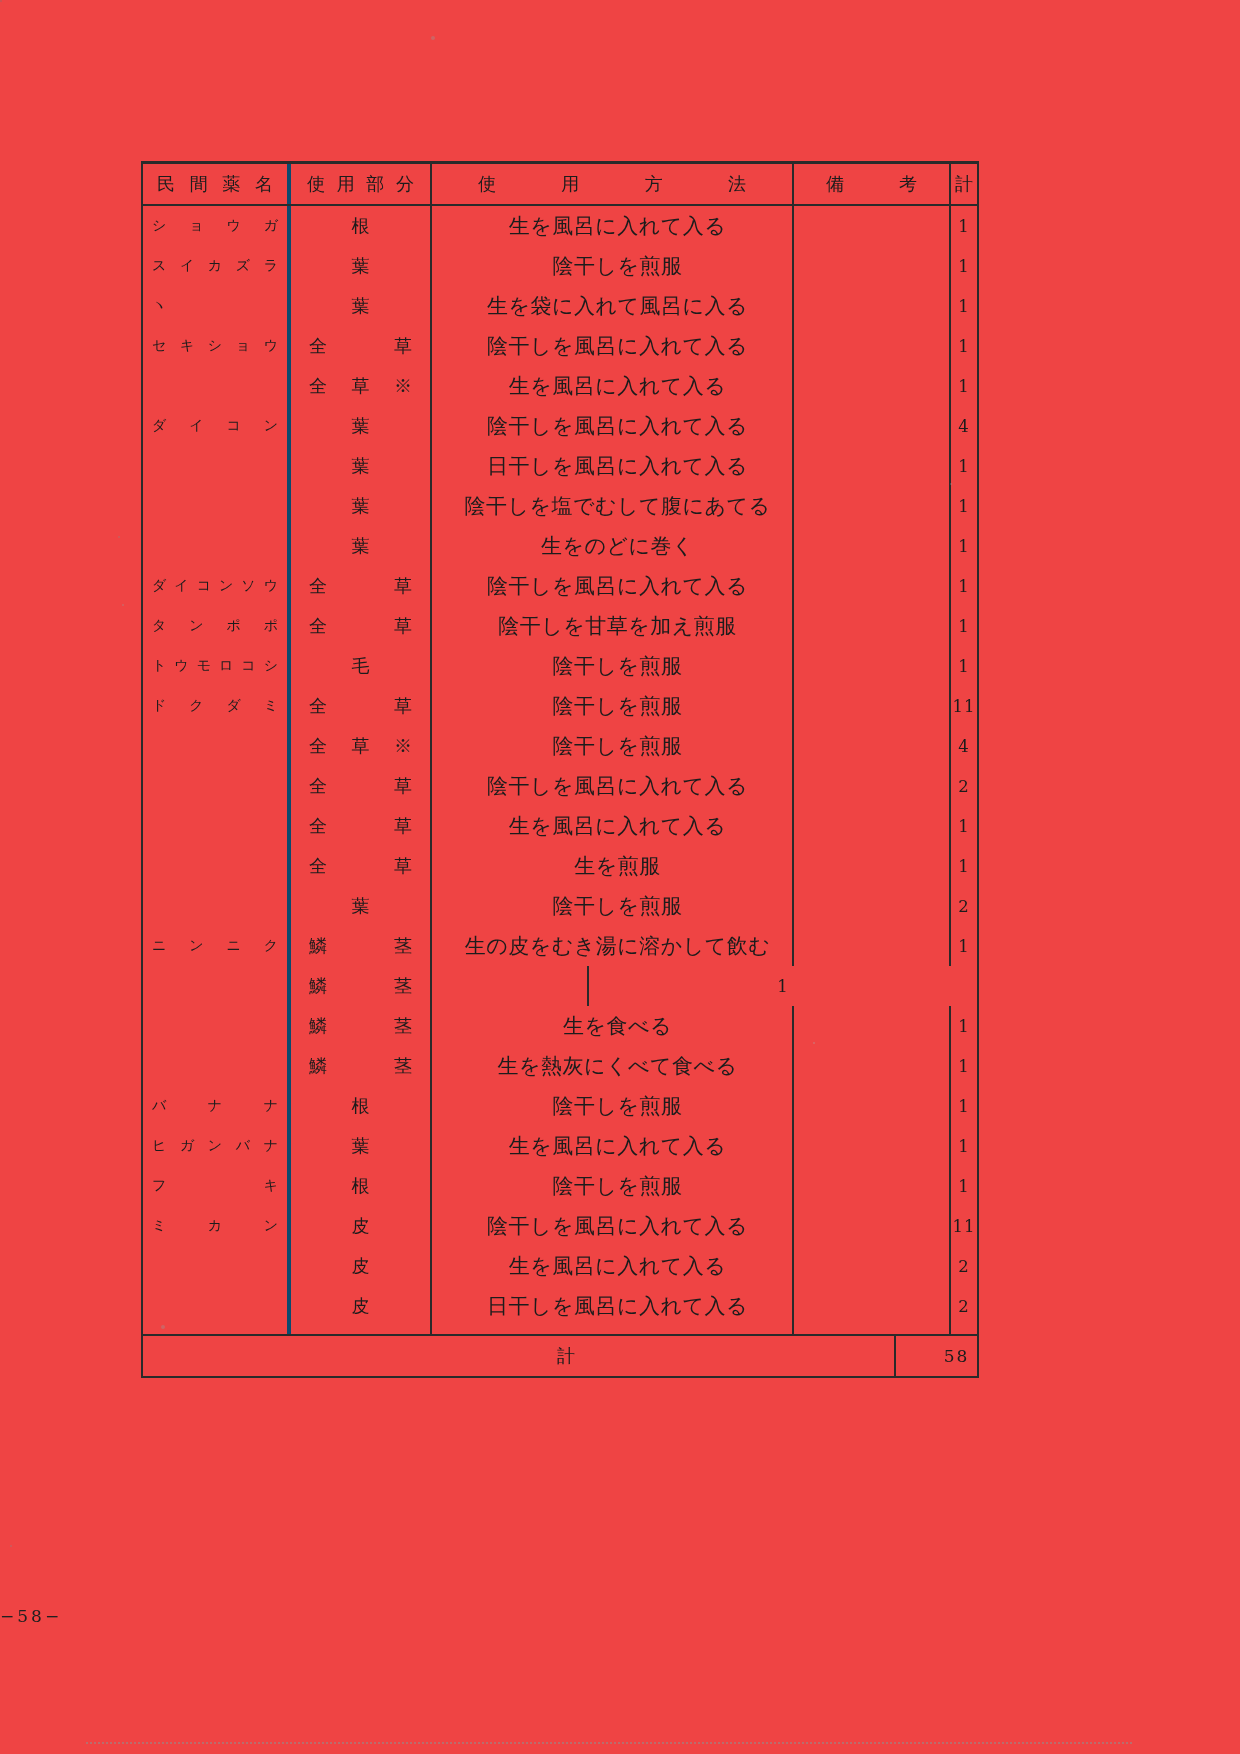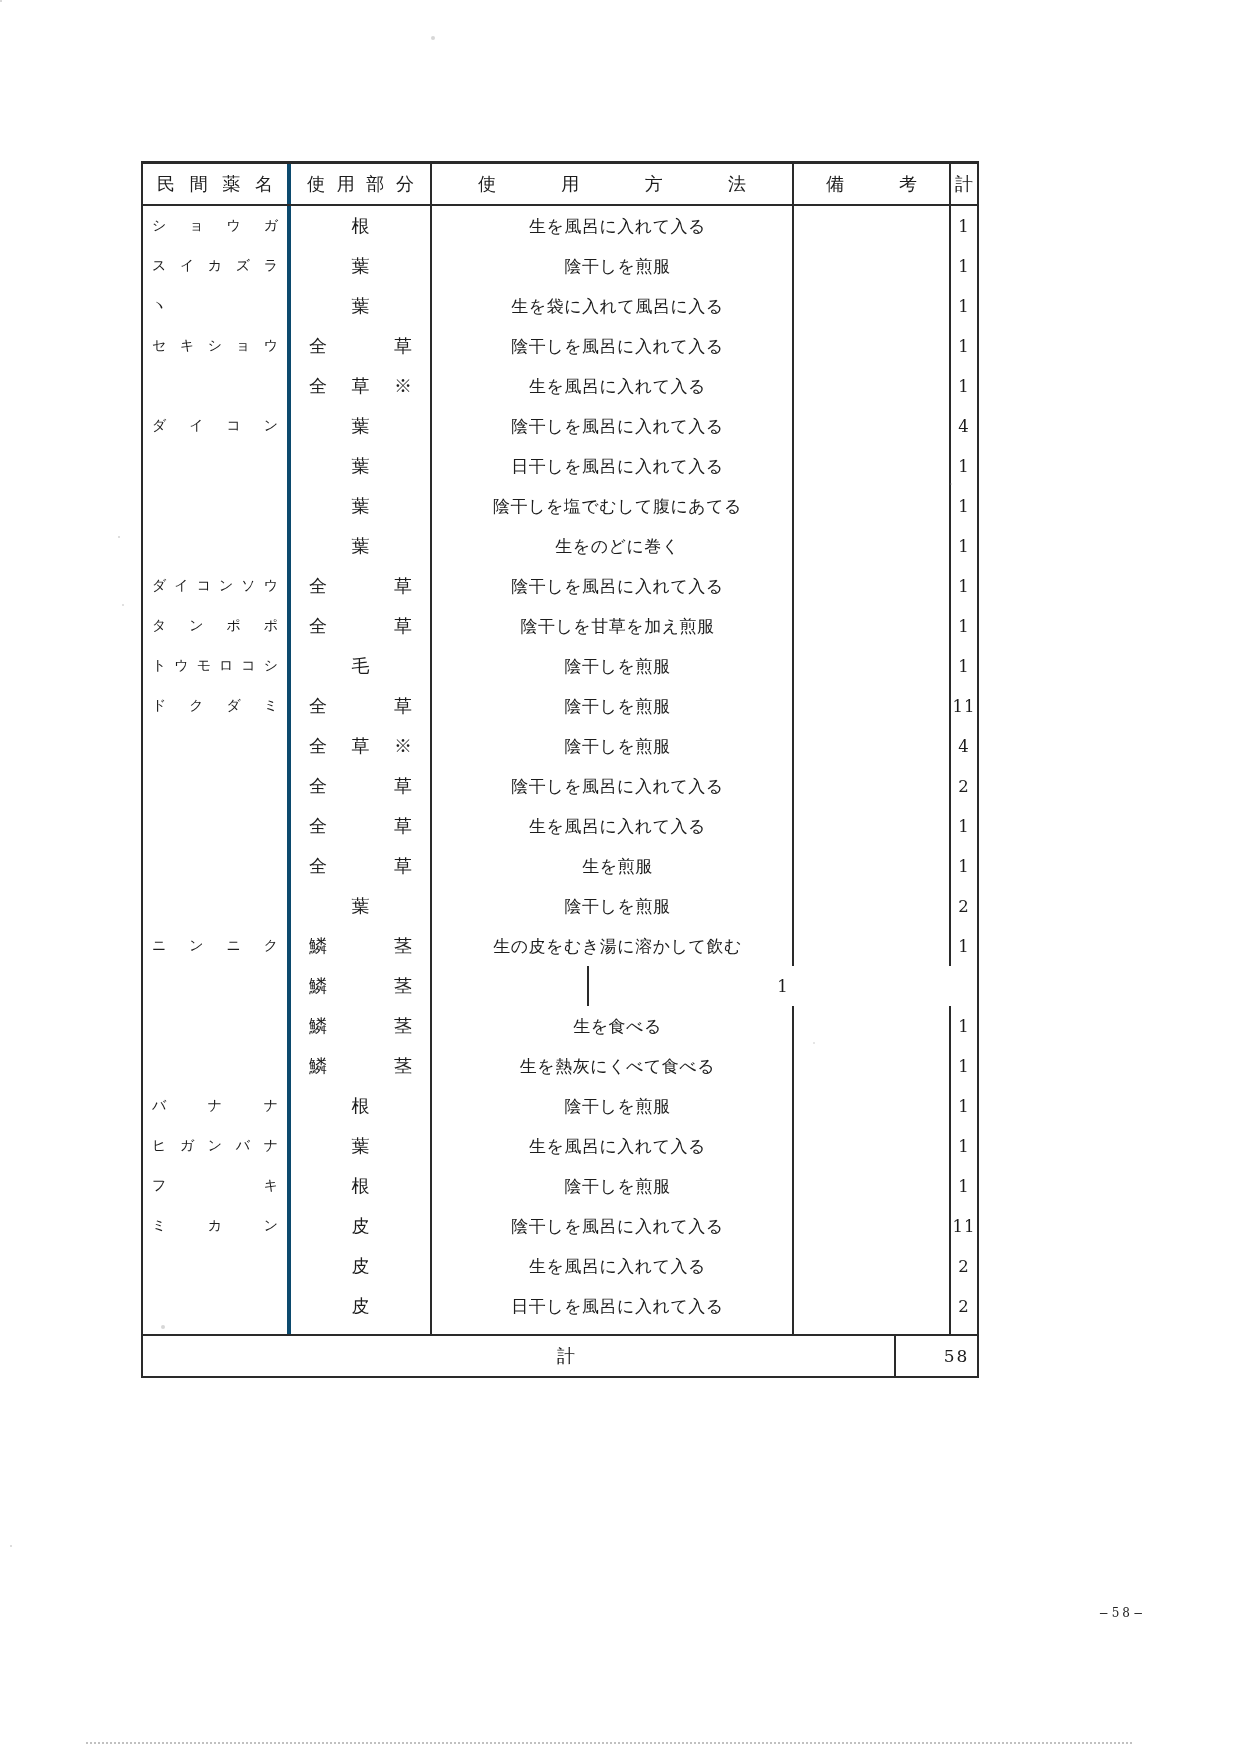--- a/index.html
+++ b/index.html
@@ -1,18 +1,18 @@
 <!DOCTYPE html>
 <html><head>
 <meta charset="utf-8">
 <style>
   html,body { margin:0; padding:0; background:#e8e8e8; }
   .page {
     position:relative; width:1240px; height:1754px;
-    background:#ffffff;
+    background:#ef4444;
     font-family:"DejaVu Serif","Liberation Serif",serif;
     color:#1c1c1c;
     overflow:hidden;
   }
   
   .doc-table {
     position:absolute; left:141px; top:161px; width:838px;
     box-sizing:border-box;
     border:2px solid #2a2a2a;
     border-top-width:3px;
@@ -36,32 +36,32 @@
   .h3 .hspan { padding:0 46px; }
   .h4 .hspan { padding:0 32px; }
   .h5 .hspan { text-align:center; text-align-last:center; }
 
   .jname {
     width:100%; padding:0 9px; font-size:14px;
     text-align:justify; text-align-last:justify; white-space:nowrap;
   }
   .jpart { width:100%; padding:0 18px; font-size:18px; text-align:center; text-align-last:center; white-space:nowrap; }
   .jpart.spread { text-align:justify; text-align-last:justify; }
-  .jmethod { padding-left:11px; font-size:17px; letter-spacing:0.5px; white-space:nowrap; }
+  .jmethod { padding-left:11px; font-size:21px; letter-spacing:0.5px; white-space:nowrap; }
   .jcount { width:100%; text-align:center; font-size:16.5px; letter-spacing:1px; }
 
   .f-label-cell { width:751px; display:flex; align-items:center; justify-content:center; box-sizing:border-box; padding-left:95px; }
   .f-label-cell span { font-size:18px; }
   .f-total-cell { flex:1; border-left:2px solid #2a2a2a; display:flex; align-items:center; justify-content:center;padding-left:40px; }
   .f-total-cell span { font-size:17px; letter-spacing:2px; }
 
   
   .page-number {
     position:absolute; top:1606px; left:0; width:1146px;
-    text-align:right; font-size:12px; letter-spacing:3px; color:#202020;
+    text-align:left; font-size:17px; letter-spacing:3px; color:#202020;
   }
 
   
   .specks { position:absolute; top:0; left:0; width:2px; height:2px; background:#777; opacity:.38; border-radius:50%;
     box-shadow: -38px 162px 0 1px #888, -32px 576px 0 0 #999, 118px 536px 0 0 #888,
       122px 604px 0 0 #999, -60px 1256px 0 0 #888, 162px 1326px 0 1px #999,
       950px 483px 0 0 #999, 813px 1042px 0 0 #aaa, 432px 37px 0 1px #999,
       -70px 846px 0 0 #999, 10px 1545px 0 0 #888;
   }
   .scan-edge {

